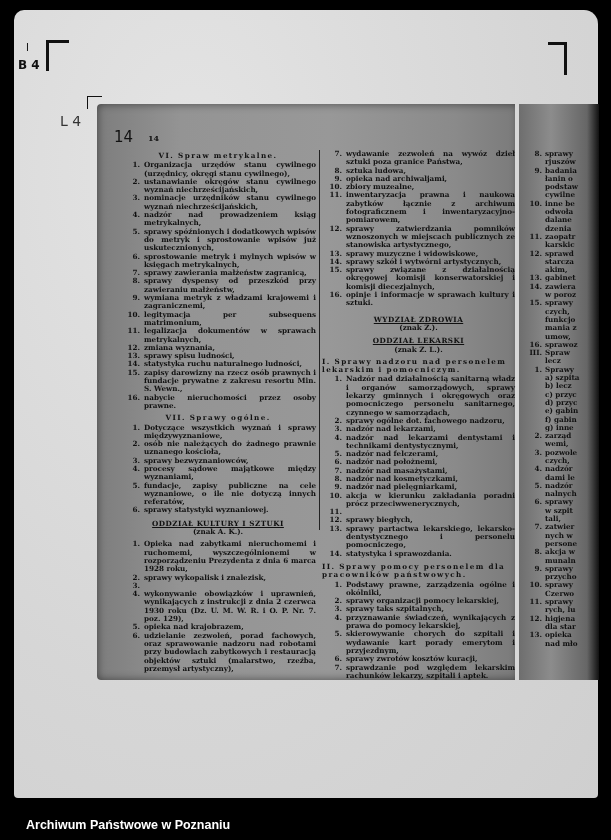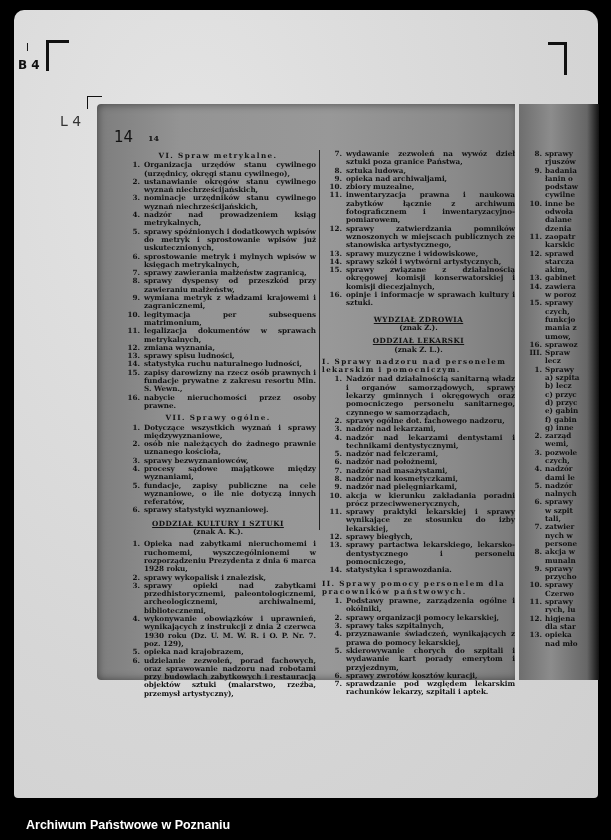--- a/index.html
+++ b/index.html
@@ -155,21 +155,20 @@
     <div class="item">
         <span class="n">1.</span>
         <span class="t">Opieka nad zabytkami nieruchomemi i ruchomemi, wyszczególnionemi w rozporządzeniu Prezydenta z dnia 6 marca 1928 roku,</span>
       </div>
     <div class="item">
         <span class="n">2.</span>
         <span class="t">sprawy wykopalisk i znalezisk,</span>
       </div>
     <div class="item">
         <span class="n">3.</span>
-        <span class="t">sprawy opieki nad zabytkami przedhistorycznemi, paleontologicznemi, archeologicznemi, archiwalnemi, bibliotecznemi,</span>
       </div>
     <div class="item">
         <span class="n">4.</span>
         <span class="t">wykonywanie obowiązków i uprawnień, wynikających z instrukcji z dnia 2 czerwca 1930 roku (Dz. U. M. W. R. i O. P. Nr. 7. poz. 129),</span>
       </div>
     <div class="item">
         <span class="n">5.</span>
         <span class="t">opieka nad krajobrazem,</span>
       </div>
     <div class="item">
@@ -265,21 +264,20 @@
     <div class="item">
         <span class="n">9.</span>
         <span class="t">nadzór nad pielęgniarkami,</span>
       </div>
     <div class="item">
         <span class="n">10.</span>
         <span class="t">akcja w kierunku zakładania poradni prócz przeciwwenerycznych,</span>
       </div>
     <div class="item">
         <span class="n">11.</span>
-        <span class="t">sprawy praktyki lekarskiej i sprawy wynikające ze stosunku do izby lekarskiej,</span>
       </div>
     <div class="item">
         <span class="n">12.</span>
         <span class="t">sprawy biegłych,</span>
       </div>
     <div class="item">
         <span class="n">13.</span>
         <span class="t">sprawy partactwa lekarskiego, lekarsko-dentystycznego i personelu pomocniczego,</span>
       </div>
     <div class="item">

